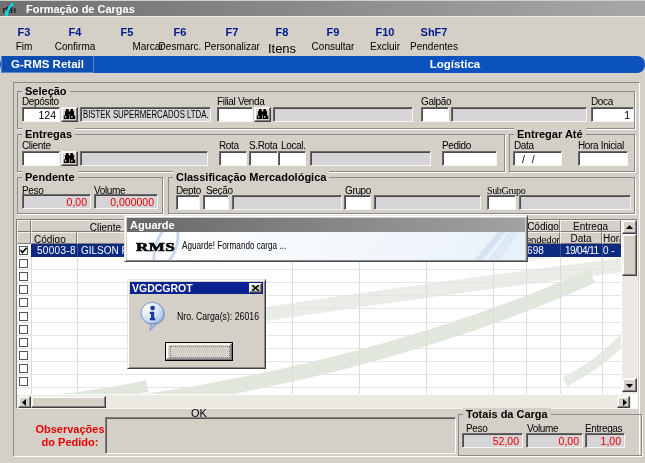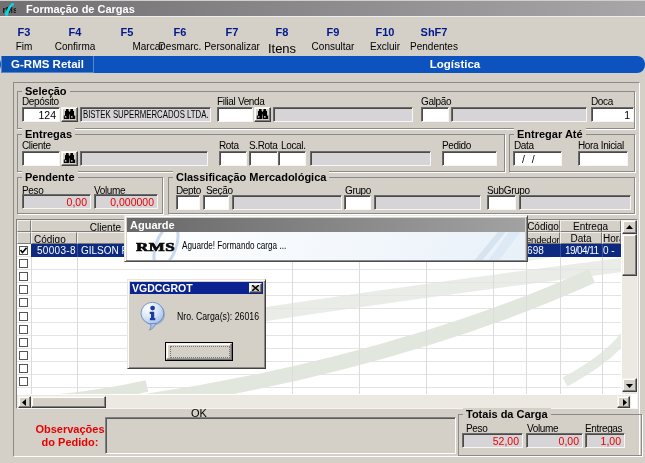--- a/index.html
+++ b/index.html
@@ -147,21 +147,21 @@
     <span class="cap">Classificação Mercadológica</span>
   </div>
 <div class="lbl" style="left:176px;top:185px;">Depto</div>
 <div class="fld " style="left:176px;top:195px;width:24px;"></div>
 <div class="lbl" style="left:206px;top:185px;">Seção</div>
 <div class="fld " style="left:203px;top:195px;width:26px;"></div>
 <div class="fld gfld" style="left:232px;top:195px;width:110px;"></div>
 <div class="lbl" style="left:345px;top:185px;">Grupo</div>
 <div class="fld " style="left:344px;top:195px;width:27px;"></div>
 <div class="fld gfld" style="left:374px;top:195px;width:107px;"></div>
-<div class="lbl" style="left:487px;top:185px;">SubGrupo</div>
+<div class="lbl" style="left:487px;top:185px;font-family:Liberation Serif, serif;">SubGrupo</div>
 <div class="fld " style="left:487px;top:195px;width:29px;"></div>
 <div class="fld gfld" style="left:519px;top:195px;width:112px;"></div>
 <div class="abs" style="left:16px;top:219px;width:622px;height:190px;border:1px solid;border-color:#808080 #f4f4f4 #f4f4f4 #808080;background:#fff;"></div>
 <svg class="abs" style="left:17px;top:220px;" width="604" height="174" viewBox="0 0 604 174">
 <g fill="none">
 <path d="M210 100 C 340 80 500 58 645 40" stroke="#eaede7" stroke-width="14"></path>
 <path d="M60 190 C 230 172 420 126 575 56" stroke="#e2e7de" stroke-width="15"></path>
 <path d="M548 162 C 608 130 638 92 618 46" stroke="#e5eae2" stroke-width="10"></path>
 <path d="M0 183 C 45 181 90 175 130 166" stroke="#e0e6dc" stroke-width="12"></path>
 <path d="M505 38 C 550 31 590 23 625 13" stroke="#eef0ea" stroke-width="8"></path>

